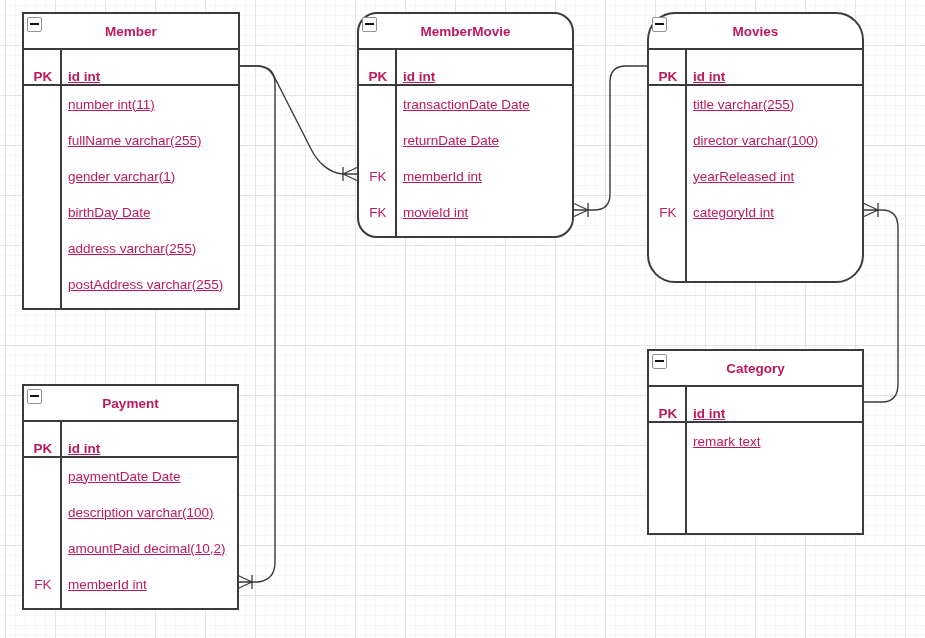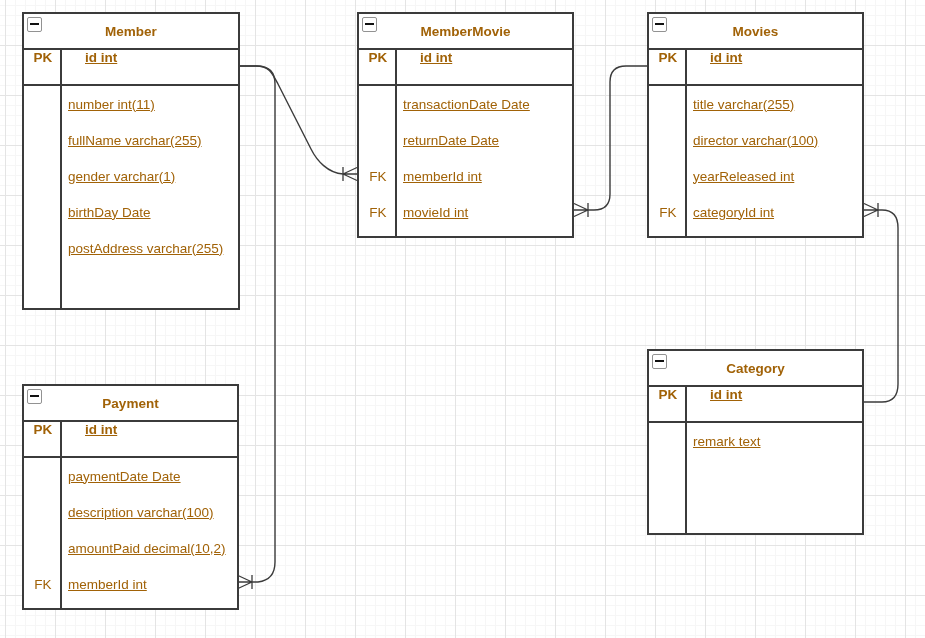--- a/index.html
+++ b/index.html
@@ -7,42 +7,42 @@
     position:relative;width:925px;height:638px;overflow:hidden;
     background-color:#ffffff;
     background-image:
       linear-gradient(to right, #e4e4e4 1px, transparent 1px),
       linear-gradient(to bottom, #e4e4e4 1px, transparent 1px),
       linear-gradient(to right, #f6f6f6 1px, transparent 1px),
       linear-gradient(to bottom, #f6f6f6 1px, transparent 1px);
     background-size:50px 50px,50px 50px,10px 10px,10px 10px;
     background-position:5px 45px,5px 45px,5px 5px,5px 5px;
     font-family:"Liberation Sans",sans-serif;
-    color:#a16207;
+    color:#be185d;
   }
   .etable{
     position:absolute;background:#fff;border:2px solid #3b3b3b;
     box-sizing:border-box;z-index:2;
   }
   .vdiv{position:absolute;left:36px;top:36px;bottom:0;width:2px;background:#3b3b3b;}
   .thead{
     position:relative;height:36px;box-sizing:border-box;border-bottom:2px solid #3b3b3b;
     display:flex;align-items:center;justify-content:center;
     font-weight:bold;font-size:13.5px;
   }
   .collapse{
     position:absolute;left:3px;top:3px;width:13px;height:13px;
     border:1px solid #929292;border-radius:2px;background:#fff;
   }
   .collapse::after{
     content:"";position:absolute;left:2px;right:2px;top:5px;height:2px;background:#111;
   }
   .prow{
     height:36px;box-sizing:border-box;border-bottom:2px solid #3b3b3b;
-    display:flex;align-items:flex-start;font-size:13.5px;gap:17px;
+    display:flex;align-items:flex-end;font-size:13.5px;
   }
   .frow{height:36px;display:flex;align-items:center;font-size:13.5px;}
   .kcell{flex:0 0 38px;width:38px;text-align:center;}
   .prow .kcell{font-weight:bold;}
   .ncell{padding-left:6px;white-space:nowrap;text-decoration:underline;}
   .pkfield{font-weight:bold;}
   svg.edges{position:absolute;left:0;top:0;z-index:3;}
   svg.edges path{stroke:#3b3b3b;fill:none;}
   svg.edges .wire{stroke-width:1.4px;}
   svg.edges .foot{stroke-width:1.3px;}
@@ -73,25 +73,29 @@
     <div class="frow">
       <span class="kcell"></span>
       <span class="ncell">gender varchar(1)</span>
     </div>
     <div class="frow">
       <span class="kcell"></span>
       <span class="ncell">birthDay Date</span>
     </div>
     <div class="frow">
       <span class="kcell"></span>
+      <span class="ncell">address varchar(255)</span>
+    </div>
+    <div class="frow">
+      <span class="kcell"></span>
       <span class="ncell">postAddress varchar(255)</span>
     </div>
   </div>
 
-  <div class="etable" style="left:357px;top:12px;width:217px;height:226px;">
+  <div class="etable" style="left:357px;top:12px;width:217px;height:226px;border-radius:20px;">
     <div class="vdiv"></div>
     <div class="thead">
       <span class="collapse"></span>
       <span>MemberMovie</span>
     </div>
     <div class="prow">
       <span class="kcell">PK</span>
       <span class="ncell pkfield">id int</span>
     </div>
     <div class="frow">
@@ -105,21 +109,21 @@
     <div class="frow">
       <span class="kcell">FK</span>
       <span class="ncell">memberId int</span>
     </div>
     <div class="frow">
       <span class="kcell">FK</span>
       <span class="ncell">movieId int</span>
     </div>
   </div>
 
-  <div class="etable" style="left:647px;top:12px;width:217px;height:226px;">
+  <div class="etable" style="left:647px;top:12px;width:217px;height:271px;border-radius:28px;">
     <div class="vdiv"></div>
     <div class="thead">
       <span class="collapse"></span>
       <span>Movies</span>
     </div>
     <div class="prow">
       <span class="kcell">PK</span>
       <span class="ncell pkfield">id int</span>
     </div>
     <div class="frow">

